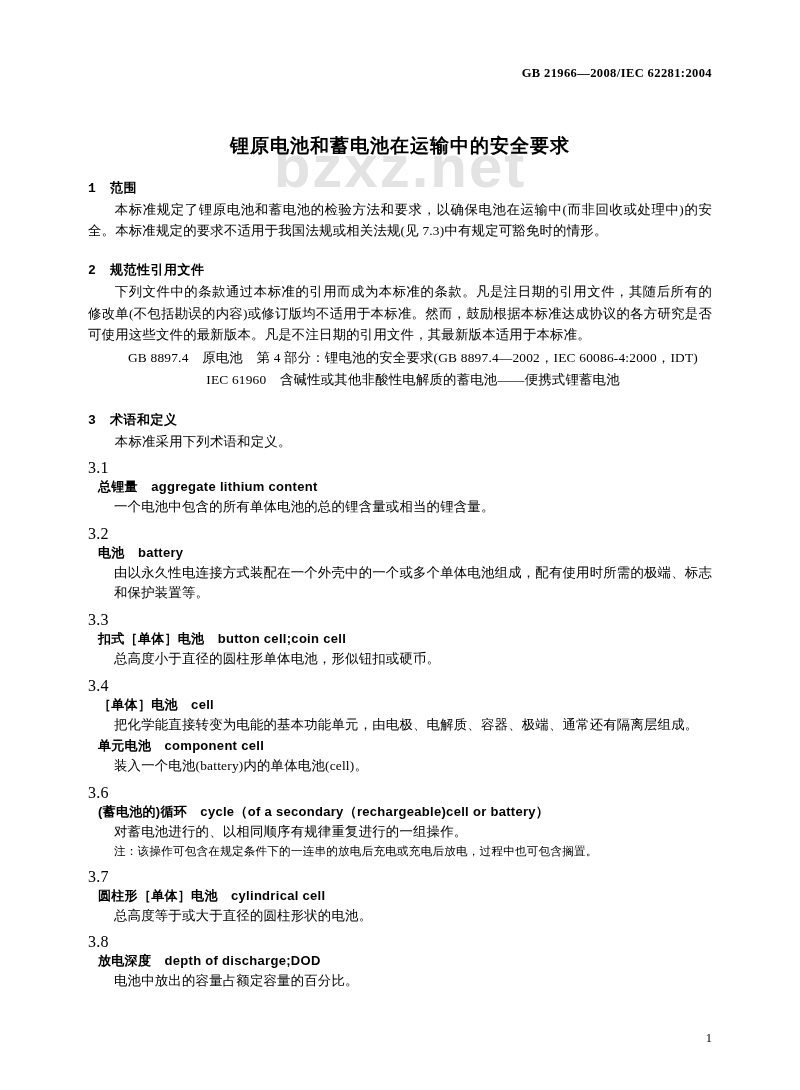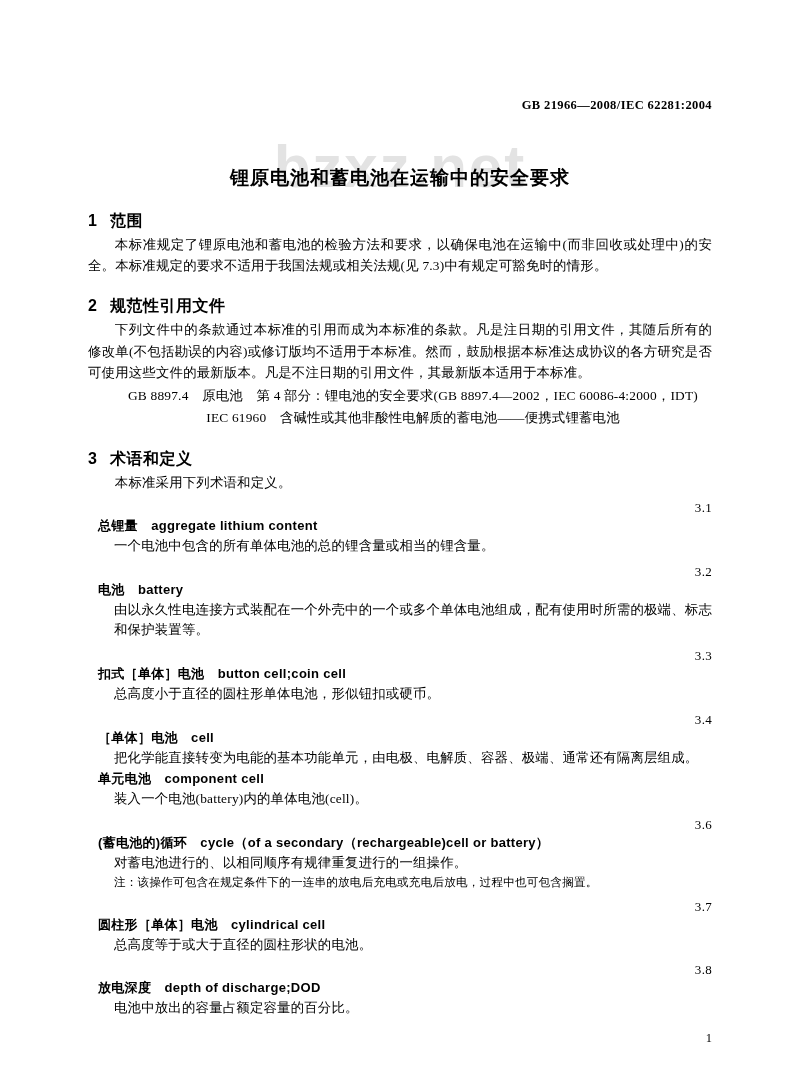--- a/index.html
+++ b/index.html
@@ -42,35 +42,34 @@
     z-index: 2;
     padding: 0 88px;
   }
   .header {
     text-align: right;
     font-family: "Liberation Serif", serif;
     font-size: 12.5px;
     letter-spacing: 0.4px;
     padding-top: 66px;
     font-weight: bold;
-    margin-top: 32px;
   }
   .doc-title {
     text-align: center;
     font-family: Liberation Mono, monospace;
     font-weight: bold;
     font-size: 19px;
     letter-spacing: 1px;
     margin-top: 52px;
     margin-bottom: 10px;
   }
   .sec-head {
-    font-family: Liberation Sans, sans-serif;
+    font-family: Liberation Mono, monospace;
     font-weight: bold;
-    font-size: 16px;
+    font-size: 13px;
     margin-top: 20px;
     margin-bottom: 2px;
     letter-spacing: 0.5px;
   }
   .sec-head .num {
     display: inline-block;
     min-width: 22px;
   }
   .para {
     font-size: 13.4px;
@@ -81,26 +80,25 @@
     letter-spacing: 0.2px;
   }
   .ref-line {
     font-size: 13.4px;
     line-height: 1.6;
     margin: 1px 0 1px 26px;
     letter-spacing: 0.2px;
     text-align: center;
   }
   .term-num {
-    font-size: 13px;
+    font-size: 16px;
     font-family: "Liberation Serif", serif;
     margin-top: 7px;
     margin-bottom: 0px;
     letter-spacing: 0.3px;
-    text-align: right;
   }
   .term-title {
     font-family: "Liberation Sans", sans-serif;
     font-weight: bold;
     font-size: 13px;
     margin: 1px 0 1px 10px;
     letter-spacing: 0.3px;
   }
   .term-def {
     font-size: 13.4px;

